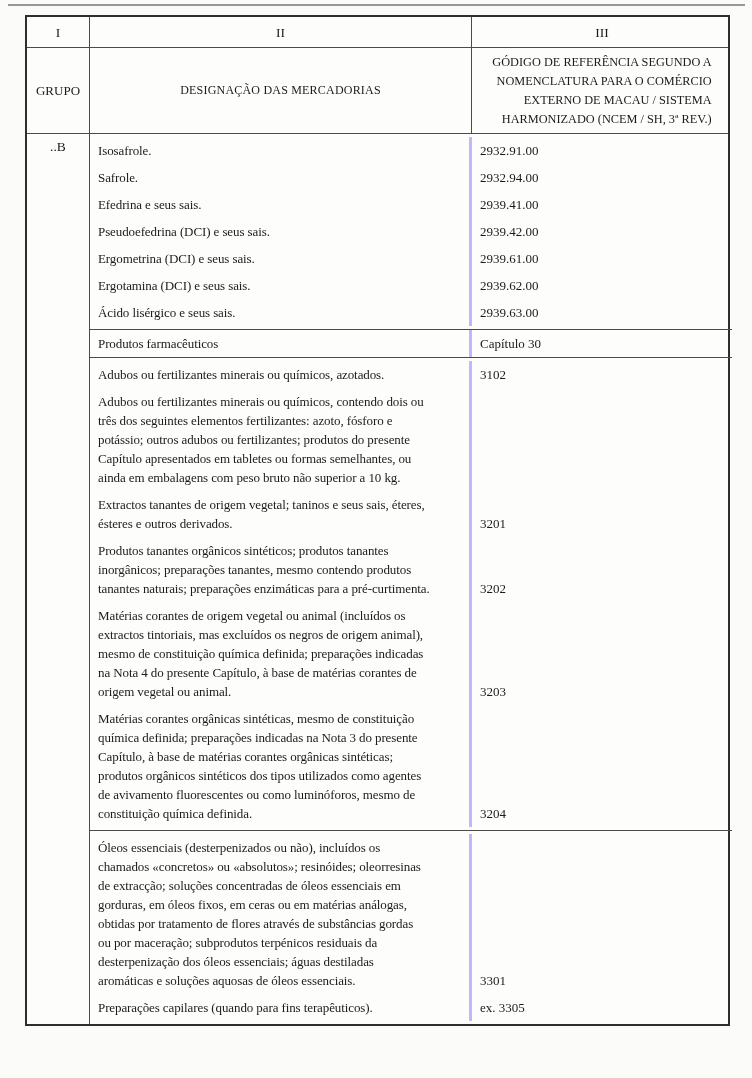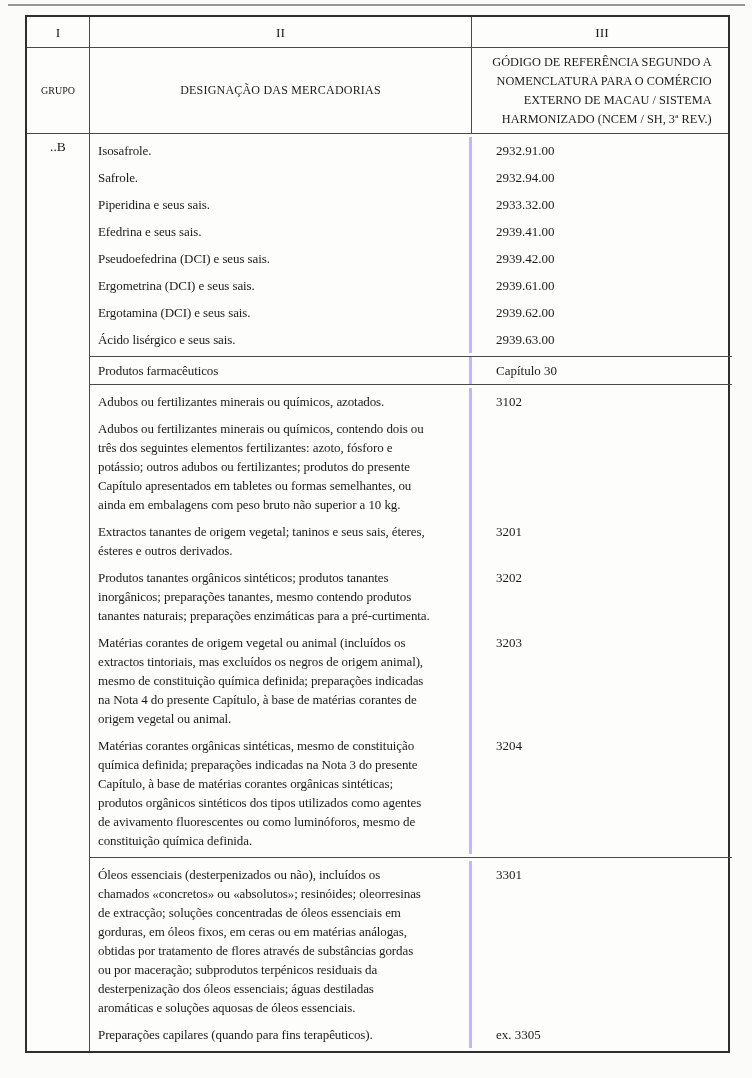--- a/index.html
+++ b/index.html
@@ -32,21 +32,21 @@
   .hdr-row2 {
     display: grid; grid-template-columns: 63px 382px 260px;
     border-bottom: 1px solid #4a4a4a;
     height: 86px;
   }
   .hdr-row2 > div {
     display: flex; align-items: center; justify-content: center;
     text-align: right;
   }
   .v-line { border-right: 1px solid #4a4a4a; }
-  .grupo-hdr { font-size: 10px; }
+  .grupo-hdr { font-size: 13px; }
   .desig-hdr { font-size: 12px; letter-spacing: 0.2px; }
   .code-hdr {
     font-size: 12.3px; line-height: 19px;
     white-space: pre-line; padding: 0 4px;
   }
   .tbody { display: grid; grid-template-columns: 63px 642px; }
   .grupo-cell {
     border-right: 1px solid #4a4a4a;
     text-align: center; padding-top: 5px;
     font-size: 13.5px;
@@ -57,21 +57,21 @@
   .row { display: grid; grid-template-columns: 382px 260px; }
   .desig {
     border-right: 3px solid #c4b5fd;
     padding: 4px 4px 4px 8px;
     font-size: 13px; line-height: 19px;
     white-space: pre-line; letter-spacing: -0.1px;
   }
   .code {
     padding: 4px 6px 4px 8px;
     font-size: 13px; line-height: 19px;
-    display: flex; align-items: flex-start; margin-left: 16px;
+    display: flex; align-items: flex-end;
   }
 </style>
 </head>
 <body>
 
 <div class="top-rule"></div>
 
 <div class="doc-table">
 
   <div class="hdr-row1">
@@ -101,26 +101,20 @@
               <span>2932.91.00</span>
             </div>
         </div>
         <div class="row">
           <div class="desig">Safrole.</div>
           <div class="code">
               <span>2932.94.00</span>
             </div>
         </div>
         <div class="row">
-          <div class="desig">Piperidina e seus sais.</div>
-          <div class="code">
-              <span>2933.32.00</span>
-            </div>
-        </div>
-        <div class="row">
           <div class="desig">Efedrina e seus sais.</div>
           <div class="code">
               <span>2939.41.00</span>
             </div>
         </div>
         <div class="row">
           <div class="desig">Pseudoefedrina (DCI) e seus sais.</div>
           <div class="code">
               <span>2939.42.00</span>
             </div>

